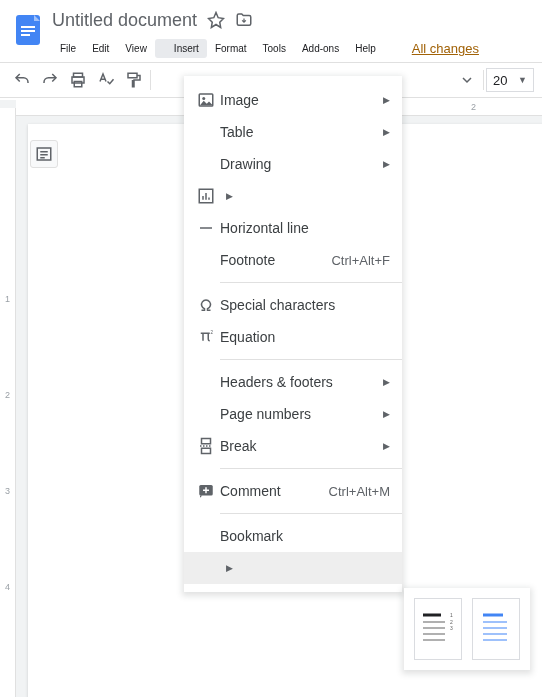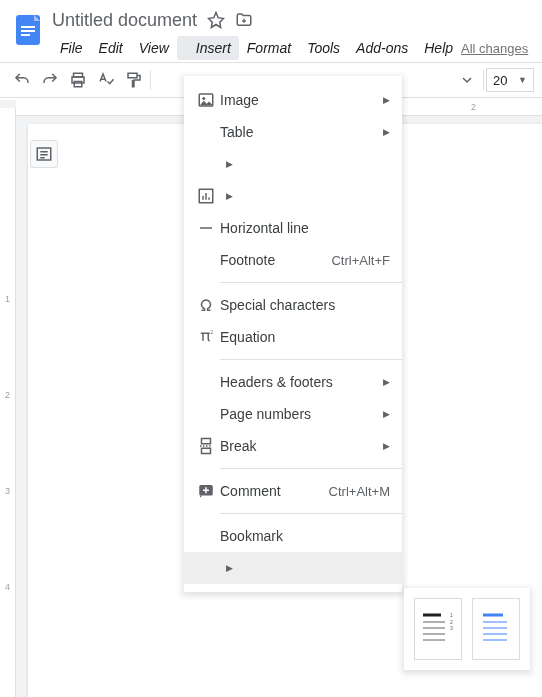--- a/index.html
+++ b/index.html
@@ -7,23 +7,23 @@
 
   
   .header { display: flex; align-items: flex-start; padding: 8px 8px 0 8px; }
   .doc-logo { width: 40px; height: 40px; display:flex; align-items:center; justify-content:center; margin-top:2px;}
   .doc-logo svg { width: 36px; height: 36px; }
   .title-area { flex: 1; padding-left: 4px; }
   .title-row { display: flex; align-items: center; gap: 10px; height: 24px; }
   .doc-title { font-size: 18px; color: #5f6368; }
   .title-icon { color: #5f6368; display:flex; align-items:center; }
   .menu-row { display: flex; align-items: center; gap: 0; height: 28px; margin-top: 2px; }
-  .menu-item { padding: 4px 8px; font-size: 14px; color: #202124; cursor: pointer; border-radius: 3px; font-style: italic; }
+  .menu-item { padding: 4px 8px; font-size: 10px; color: #202124; cursor: pointer; border-radius: 3px; }
   .menu-item.active { background: #e8eaed; padding-left: 19px; }
-  .saved { margin-left: 0; font-size: 13px; color: #737373; text-decoration: underline; white-space:nowrap;}
+  .saved { margin-left: 28px; font-size: 13px; color: #a16207; text-decoration: underline; white-space:nowrap;}
 
   
   .toolbar { height: 36px; border-top: 1px solid #e0e0e0; border-bottom: 1px solid #e0e0e0; display:flex; align-items:center; padding: 0 8px; background:#fff; position:relative; z-index:1;}
   .tbtn { width: 28px; height: 28px; display:flex; align-items:center; justify-content:center; color:#5f6368; cursor:pointer; border-radius:3px;}
   .tsep { width:1px; height:20px; background:#e0e0e0; margin:0 2px;}
   .zoom-box { border:1px solid #dadce0; height:24px; min-width:48px; padding:0 6px; display:flex; align-items:center; justify-content:space-between; font-size:13px; color:#202124;}
   .zoom-box .chev { color:#5f6368; font-size:9px;}
 
   
   .canvas { position:absolute; top:100px; left:0; right:0; bottom:0; background:#f1f3f4;}
@@ -173,20 +173,21 @@
     <span class="drop-label">Image</span>
     <span class="drop-arrow">▶</span>
   </div>
   <div class="drop-item">
     <span class="drop-icon"></span>
     <span class="drop-label">Table</span>
     <span class="drop-arrow">▶</span>
   </div>
   <div class="drop-item">
     <span class="drop-icon"></span>
+    <span class="drop-label">Drawing</span>
     <span class="drop-arrow">▶</span>
   </div>
   <div class="drop-item">
     <span class="drop-icon">
         <svg width="18" height="18" viewBox="0 0 24 24" fill="none" stroke="#5f6368" stroke-width="2">
           <rect x="3" y="3" width="18" height="18"></rect>
           <line x1="8" y1="17" x2="8" y2="12"></line>
           <line x1="12" y1="17" x2="12" y2="8"></line>
           <line x1="16" y1="17" x2="16" y2="14"></line>
         </svg>

